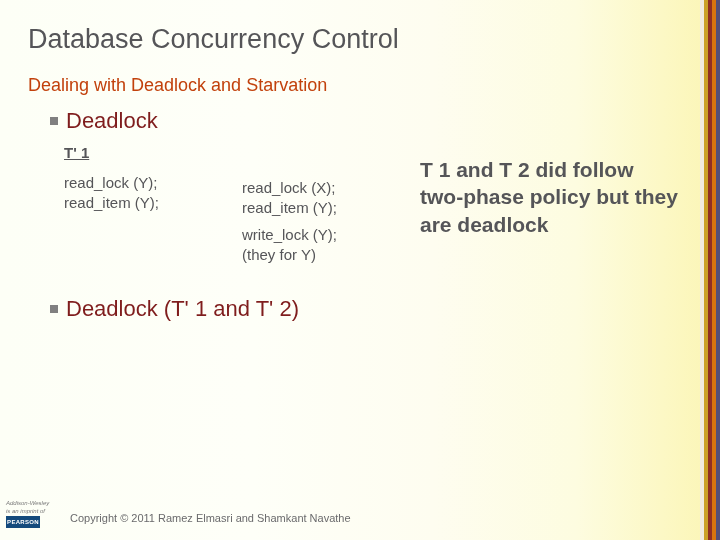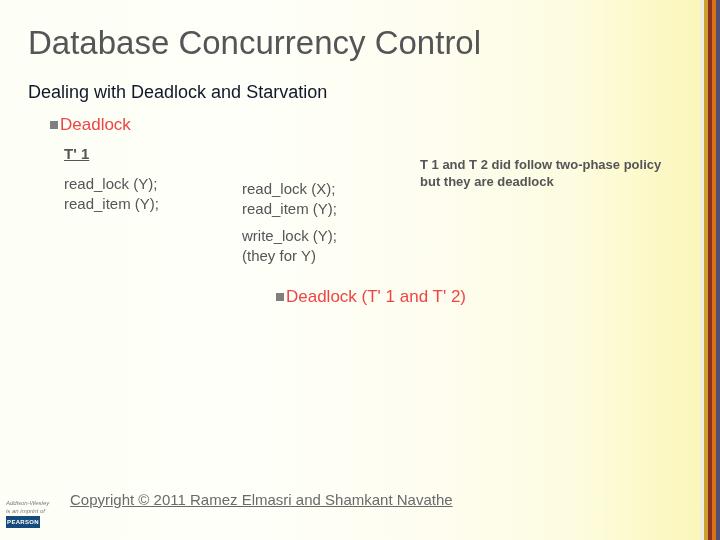--- a/index.html
+++ b/index.html
@@ -17,39 +17,39 @@
   }
   .s1 { right: 0; background: #534f78; }
   .s2 { right: 4px; background: #d7740f; }
   .s3 { right: 8px; background: #8f2f24; }
   .s4 { right: 12px; background: #cba22a; }
   .s5 { right: 16px; background: #f2ede1; }
   .content {
     padding: 24px 28px 0 28px;
   }
   .title {
-    font-size: 33px;
+    font-size: 27px;
     color: #555558;
     font-weight: 400;
     margin-bottom: 20px;
   }
   .subtitle {
     font-size: 18px;
-    color: #0f172a;
+    color: #c2410c;
     font-weight: 400;
     margin-bottom: 12px;
   }
   .bullet-row {
     display: flex;
     align-items: center;
-    gap: 2px;
+    gap: 8px;
     margin-left: 22px;
     margin-bottom: 10px;
-    color: #ef4444;
-    font-size: 17px;
+    color: #7f1d1d;
+    font-size: 22px;
   }
   .sq-bullet {
     width: 8px;
     height: 8px;
     background: #808080;
     flex: none;
   }
   .two-col {
     display: flex;
     gap: 0;
@@ -69,32 +69,31 @@
     font-weight: 400;
     line-height: 1.3;
     white-space: pre-line;
     min-height: 20px;
   }
   .gap1 { height: 34px; }
   .gap2 { height: 8px; }
   .comment {
     padding-top: 12px;
     font-weight: 700;
-    font-size: 13px;
+    font-size: 21px;
     color: #555558;
     line-height: 1.3;
     width: 260px;
   }
   .footer {
     position: absolute;
-    bottom: 32px;
+    bottom: 16px;
     left: 70px;
-    font-size: 15px;
+    font-size: 11px;
     color: #6a6a6c;
-    text-decoration: underline;
   }
   .logo-group {
     position: absolute;
     bottom: 12px;
     left: 6px;
     display: flex;
     flex-direction: column;
     gap: 2px;
   }
   .aw-label {
@@ -144,21 +143,21 @@
       <div class="gap1"></div>
       <div class="block">read_lock (X);
 read_item (Y);</div>
       <div class="gap2"></div>
       <div class="block">write_lock (Y);
 (they for Y)</div>
     </div>
     <div class="comment">T 1 and T 2 did follow two-phase policy but they are deadlock</div>
   </div>
 
-  <div class="bullet-row" style="margin-top:22px;justify-content:center;">
+  <div class="bullet-row" style="margin-top:32px;">
     <span class="sq-bullet"></span>
     <span>Deadlock (T' 1 and T' 2)</span>
   </div>
 </div>
 
 <div class="logo-group">
   <span class="aw-label">Addison-Wesley</span>
   <span class="aw-label">is an imprint of</span>
   <div class="pearson">PEARSON</div>
 </div>

